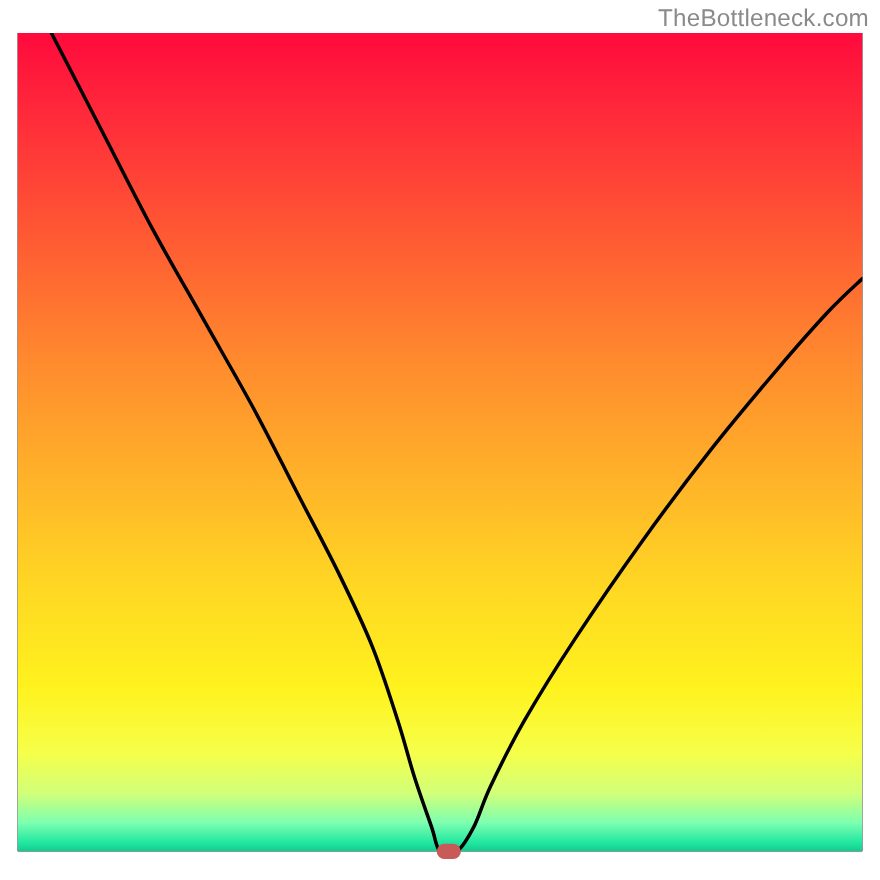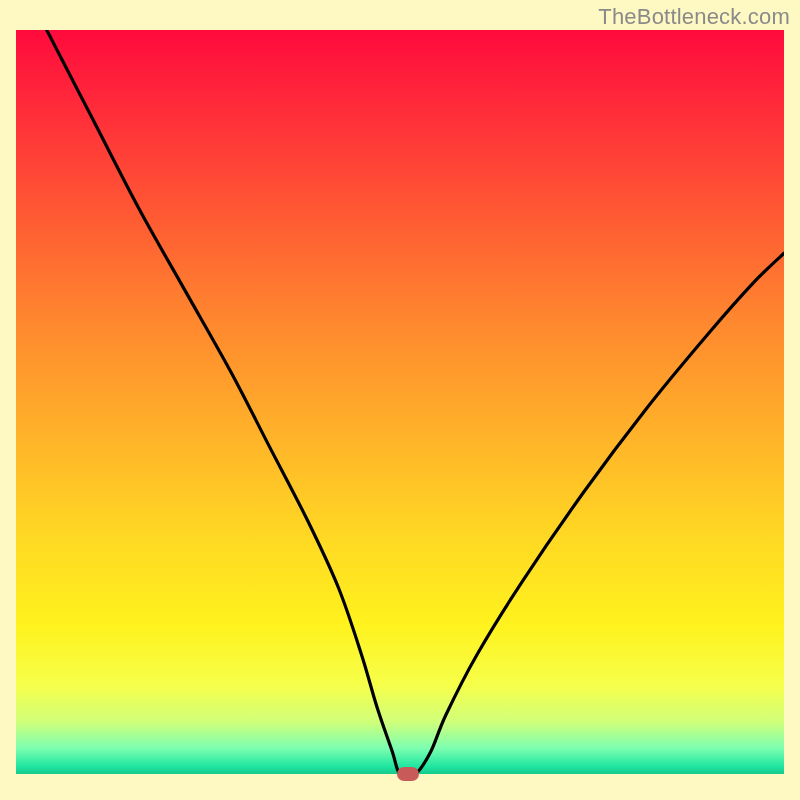--- a/index.html
+++ b/index.html
@@ -10,21 +10,21 @@
     background: #000;
     overflow: hidden;
     font-family: Arial, Helvetica, sans-serif;
   }
   .frame {
     position: absolute;
     left: 0;
     top: 0;
     width: 800px;
     height: 800px;
-    background: #fef9c3;
+    background: #ffffff;
   }
   .watermark {
     position: absolute;
     top: 4px;
     right: 10px;
     color: #8a8a8a;
     font-size: 22px;
     font-weight: 500;
     letter-spacing: 0.2px;
     z-index: 10;

